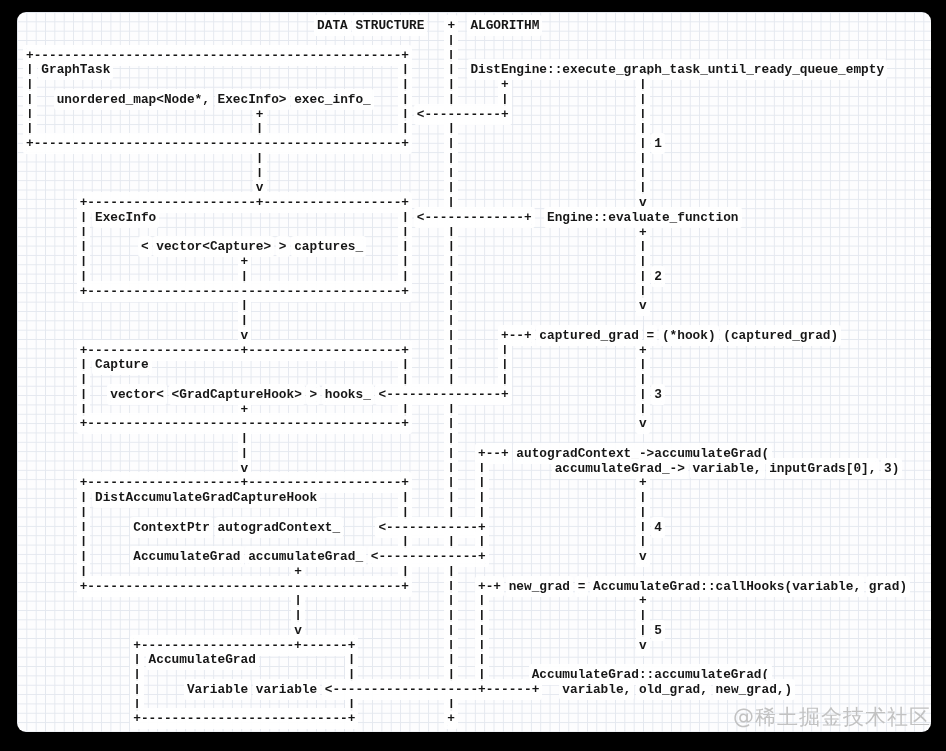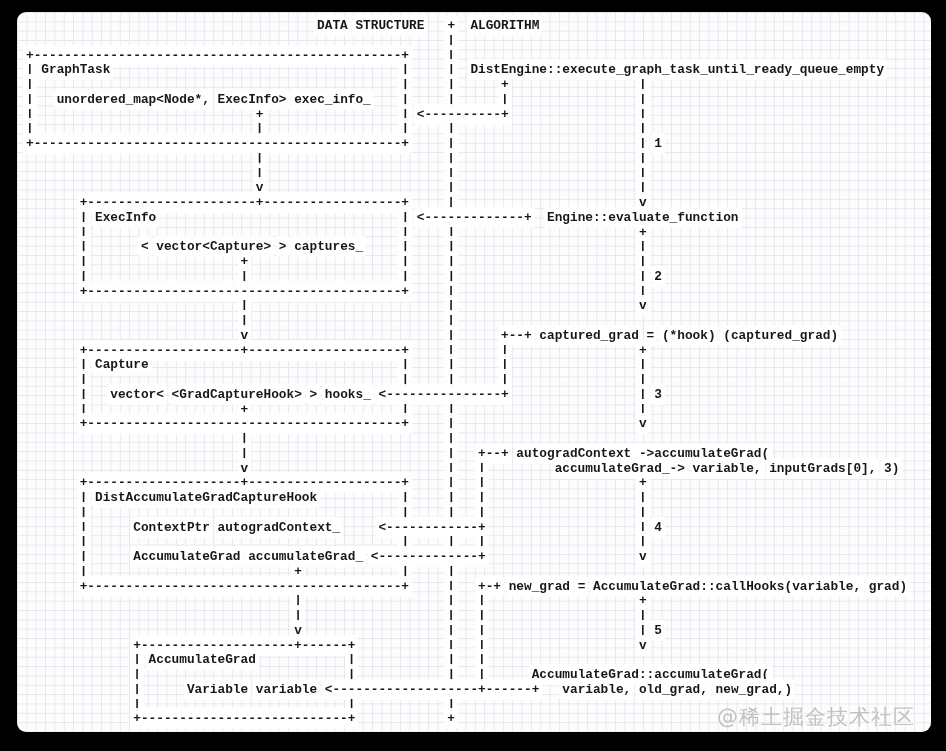--- a/index.html
+++ b/index.html
@@ -37,21 +37,21 @@
     color: #171717;
     white-space: pre;
   }
   pre.ascii .run {
     background: rgba(255,255,255,0.93);
     box-shadow: 0 0 0 3px rgba(255,255,255,0.93);
     border-radius: 1px;
   }
   .watermark {
     position: absolute;
-    right: 16px; bottom: 1px;
+    right: 0; bottom: 1px;
     font-family: "DejaVu Sans", "Liberation Sans", sans-serif;
     font-size: 21px;
     letter-spacing: 1px;
     color: #c2c2c2;
     user-select: none;
   }
 </style>
 </head>
 <body>
 

